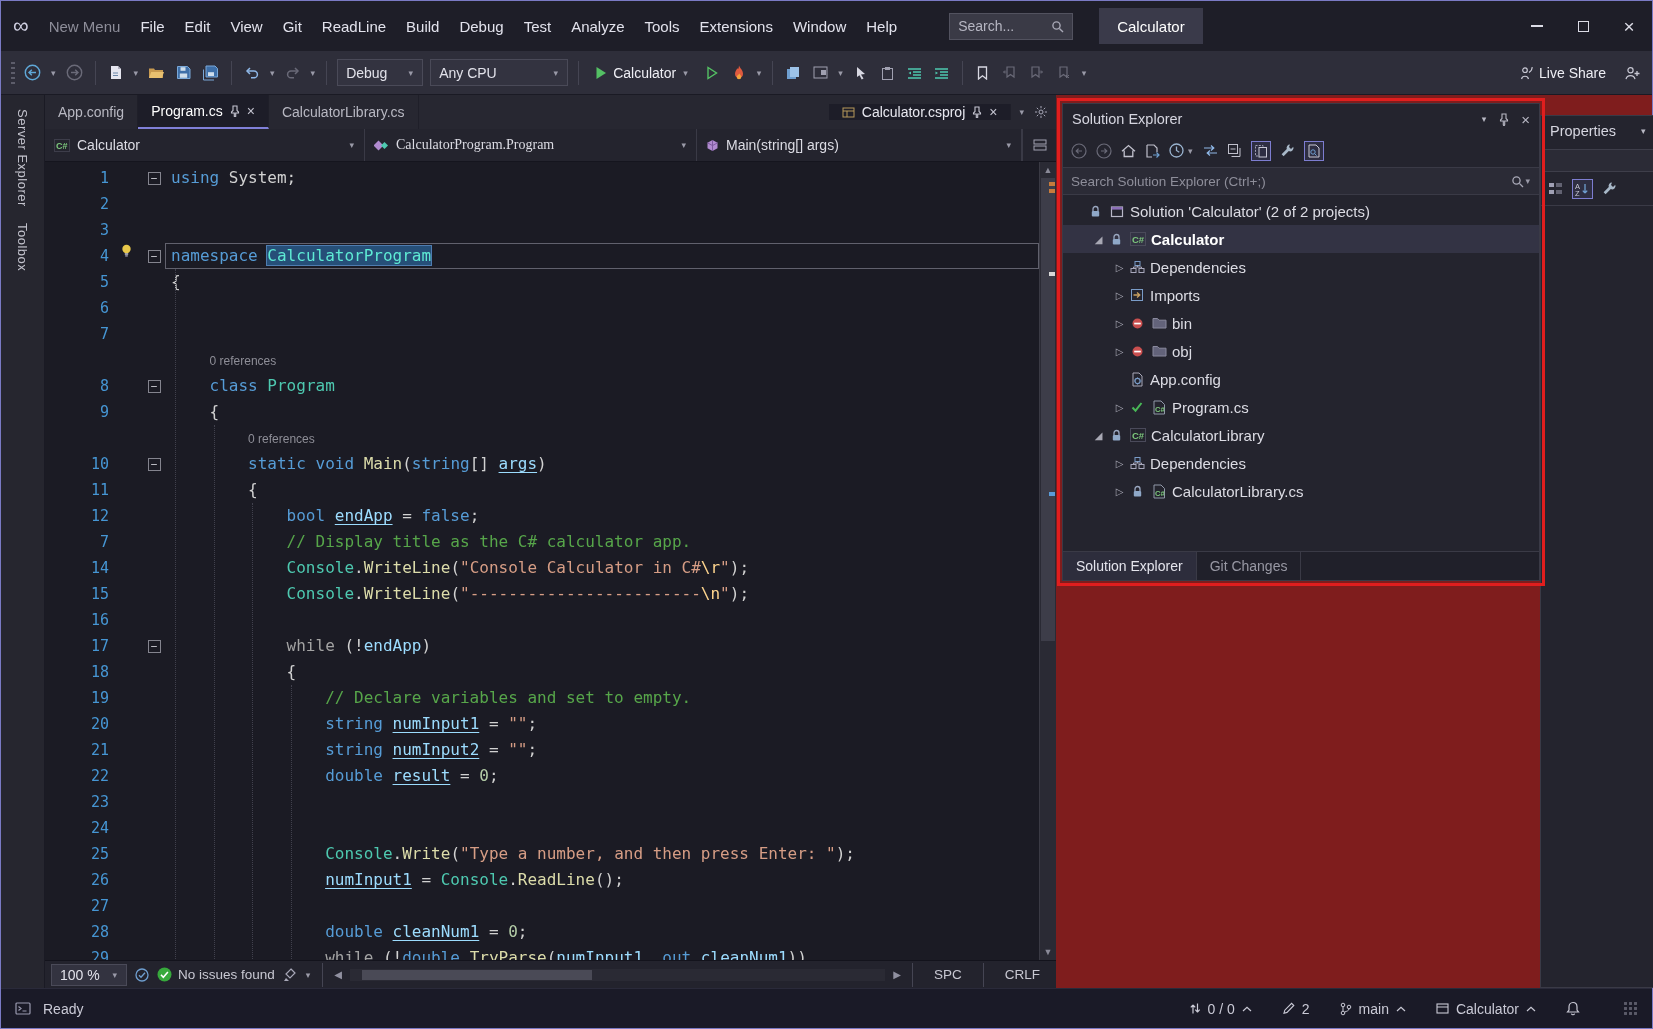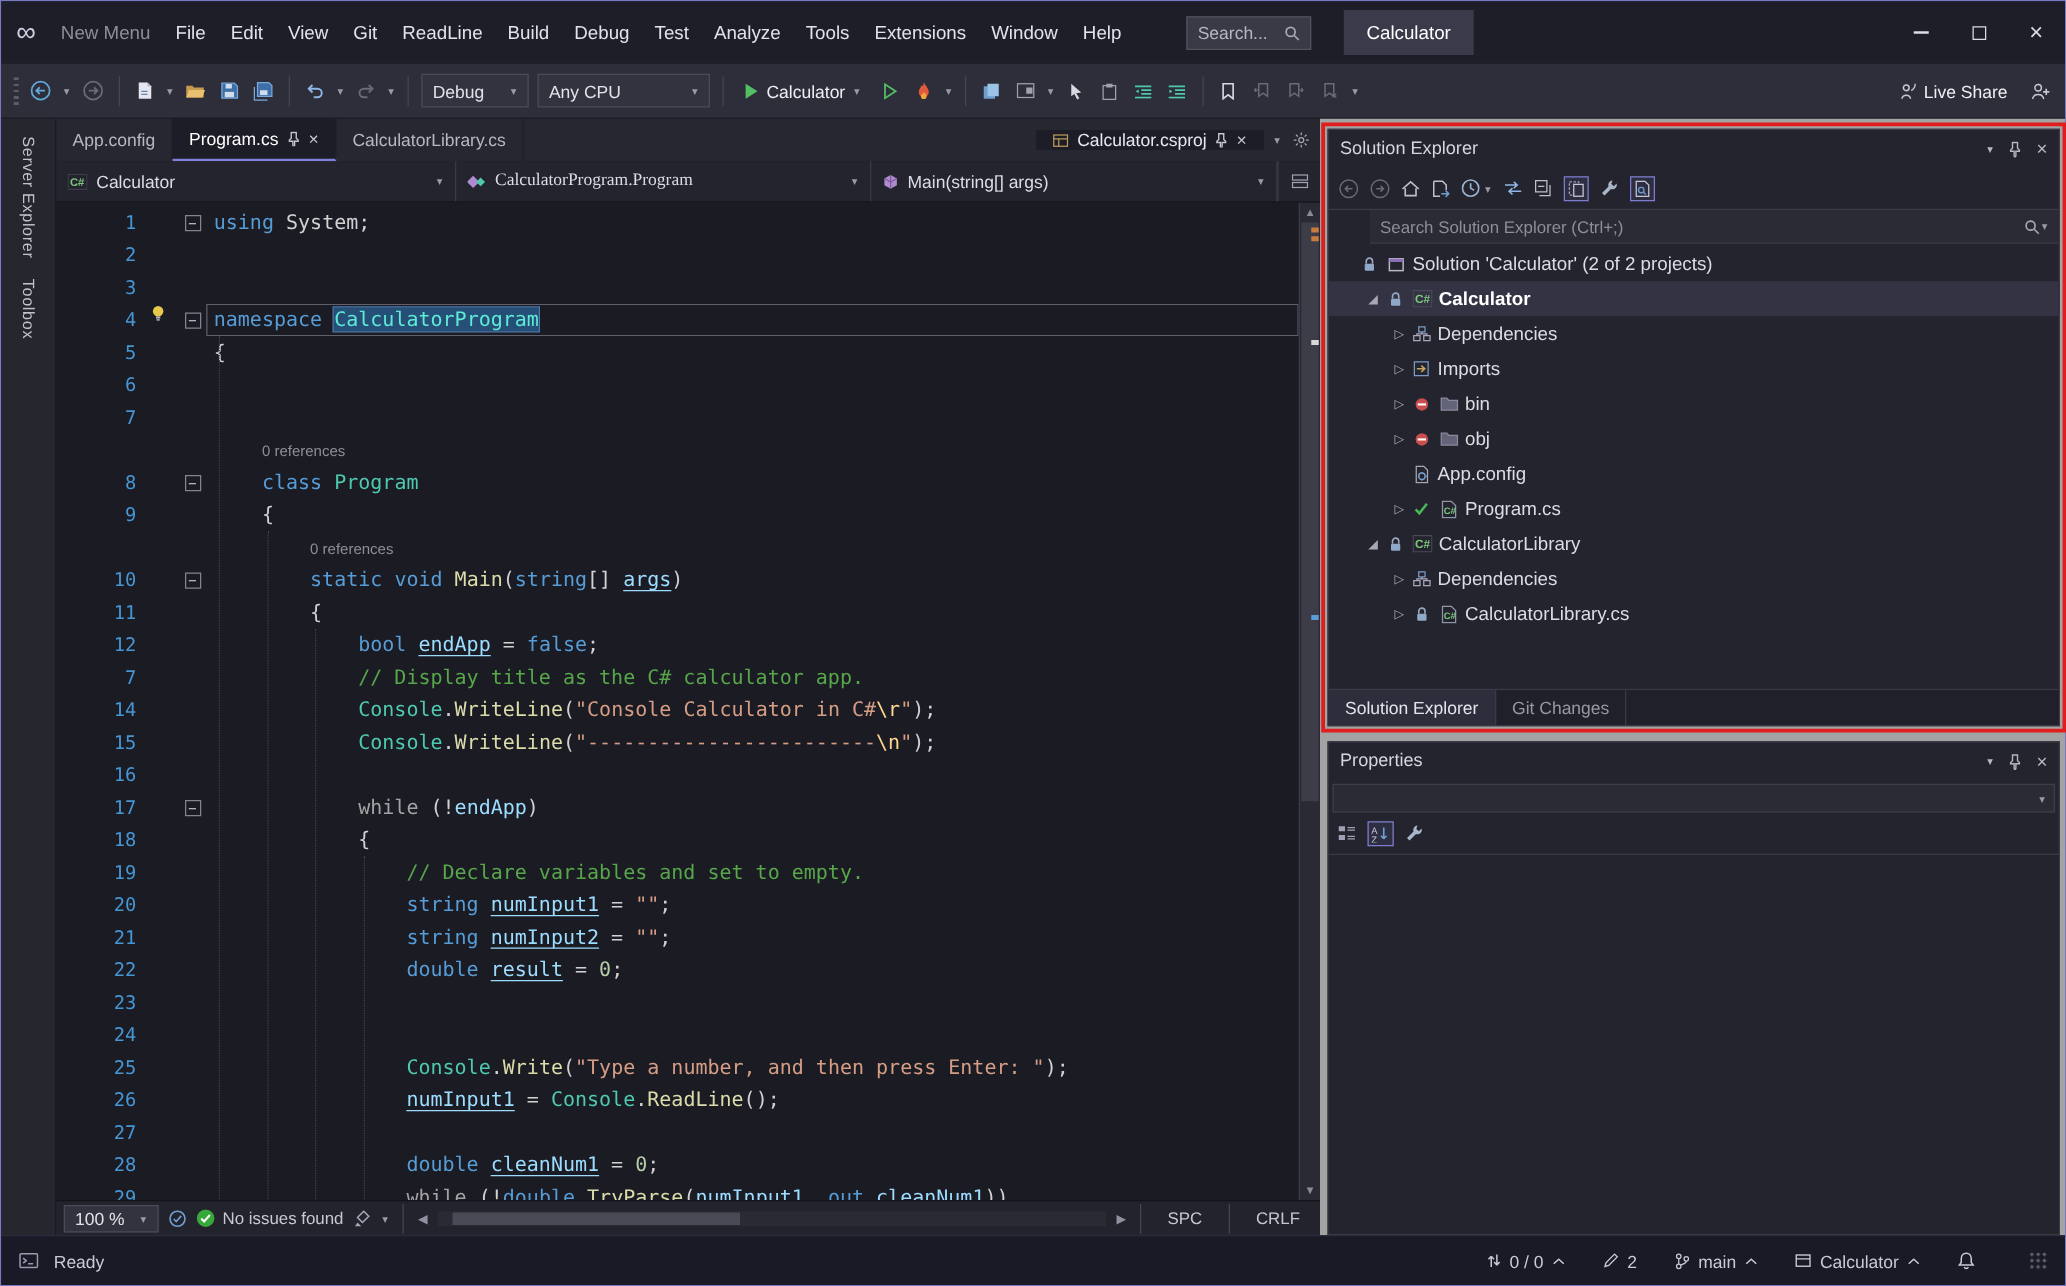--- a/index.html
+++ b/index.html
@@ -7,21 +7,21 @@
               font-family:"Liberation Sans", sans-serif; }
   .window { width:1653px; height:1029px; border:1px solid #7a7ac4; background:#222230;
             display:flex; flex-direction:column; }
 
   
   .titlebar { height:50px; flex:0 0 50px; background:#1e1e28; display:flex; align-items:center;
               color:#e4e4ee; padding-left:8px; }
   .vslogo { font-size:22px; color:#d0d0e2; padding:0 10px 0 4px; }
   .menu-item { padding:0 10px; font-size:15px; color:#e2e2ec; cursor:default; }
   .menu-item.dim { color:#8d8d99; }
-  .tb-search { margin-left:42px; width:100px; height:27px; background:#3a3a46; border:1px solid #52525f;
+  .tb-search { margin-left:42px; width:124px; height:27px; background:#3a3a46; border:1px solid #52525f;
                display:flex; align-items:center; padding:0 8px; color:#b6b6c2; font-size:14px; }
   .tb-search .grow { flex:1; }
   .title-chip { margin-left:26px; height:36px; background:#3a3a4a; color:#ffffff; font-size:15px;
                 display:flex; align-items:center; padding:0 18px; }
   .win-controls { margin-left:auto; display:flex; height:100%; }
   .win-btn { width:46px; display:flex; align-items:center; justify-content:center; color:#dcdce6; }
   .glyph-min { width:12px; height:2px; background:#dcdce6; }
   .glyph-max { width:11px; height:11px; border:1.5px solid #dcdce6; }
   .glyph-close { font-size:19px; line-height:1; }
 
@@ -92,34 +92,34 @@
   .vs-mark { position:absolute; right:1px; width:6px; height:4px; }
 
   
   .ebottom { height:28px; flex:0 0 28px; background:#23232d; border-top:1px solid #13131c;
              display:flex; align-items:center; padding:0 6px; gap:8px; font-size:13.5px; color:#c8c8d2; }
   .htrack { flex:1; height:12px; background:#2a2a34; position:relative; }
   .hthumb { position:absolute; left:12px; top:1px; height:10px; width:230px; background:#4a4a56; }
   .ind { padding:0 10px; }
 
   
-  .right-col { width:596px; flex:0 0 596px; background:#a3a3a3; padding:8px 4px 0 6px;
-               display:flex; flex-direction:column; }
+  .right-col { width:596px; flex:0 0 596px; background:#7f1d1d; padding:8px 4px 0 6px;
+               display:flex; flex-direction:row; }
   .panel { background:#24242e; border:1px solid #3a3a46; display:flex; flex-direction:column; }
   .sol-explorer { height:478px; flex:0 0 478px; outline:3px solid #e01e1e; outline-offset:2px; position:relative; z-index:5; }
   .props { margin-top:12px; flex:1; min-height:0; }
   .phead { height:30px; flex:0 0 30px; display:flex; align-items:center; padding:0 9px; gap:12px;
            color:#d6d6e0; font-size:14.5px; }
   .phead .spacer { flex:1; }
   .picon { color:#b8b8c4; display:flex; align-items:center; }
   .se-toolbar { height:34px; flex:0 0 34px; display:flex; align-items:center; gap:9px; padding:0 8px;
                 border-bottom:1px solid #3a3a46; }
   .boxed { border:1px solid #7d7dd0; background:#2e2e42; padding:2px; display:flex; }
   .se-search { height:27px; flex:0 0 27px; background:#2b2b36; border-bottom:1px solid #3a3a46;
-               display:flex; align-items:center; padding:0 8px; color:#8e8e9a; font-size:13.5px;margin-left:33px; }
+               display:flex; align-items:center; padding:0 8px; color:#8e8e9a; font-size:13.5px; }
   .se-search .grow { flex:1; }
   .tree { flex:1; min-height:0; overflow:hidden; padding-top:2px; }
   .tree-row { height:28px; display:flex; align-items:center; font-size:15px; color:#dcdce4; }
   .tree-row.selected { background:#333344; }
   .expander { width:17px; flex:0 0 17px; color:#a8a8b4; font-size:10px; text-align:center; }
   .ticon { width:18px; flex:0 0 18px; display:flex; align-items:center; justify-content:center; margin-right:4px; }
   .tlabel.bold { font-weight:bold; color:#ffffff; }
   .se-tabs { height:29px; flex:0 0 29px; background:#20202a; border-top:1px solid #3a3a46; display:flex; }
   .se-tab { display:flex; align-items:center; padding:0 13px; font-size:14px; color:#9898a4; border-right:1px solid #3a3a46; }
   .se-tab.active { background:#2d2d3c; color:#e4e4ec; }

